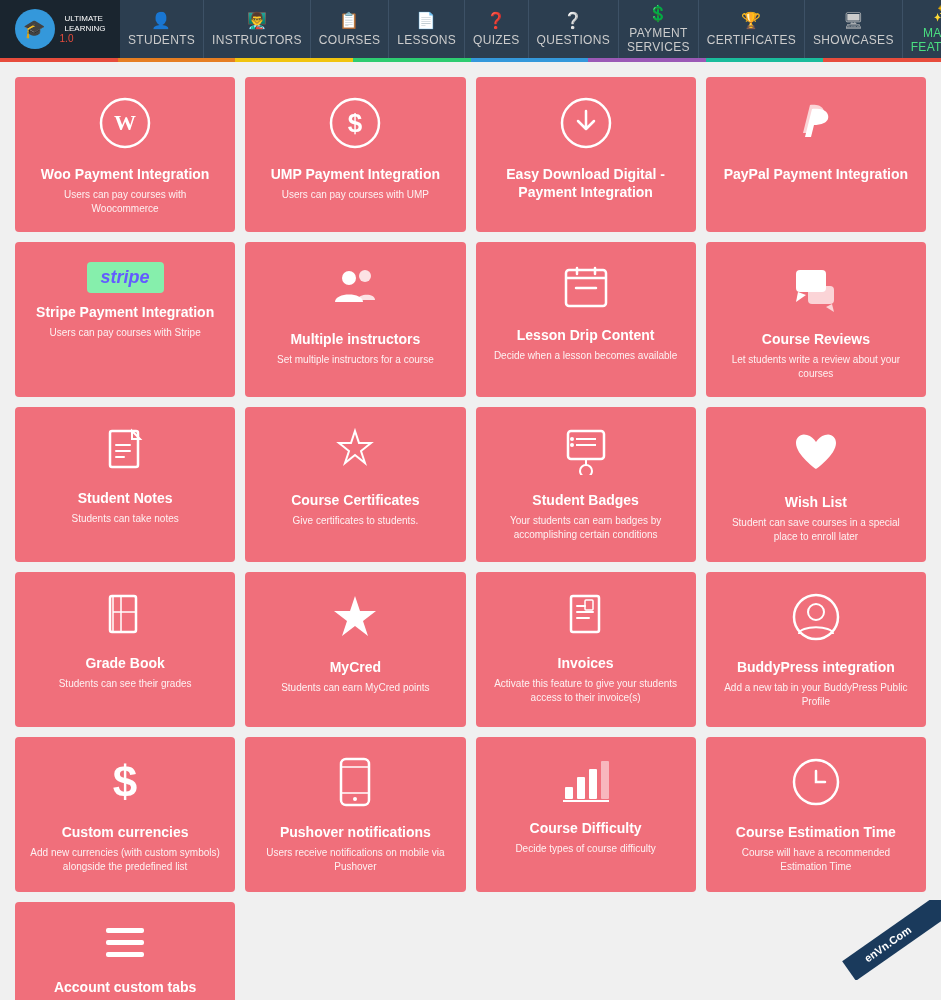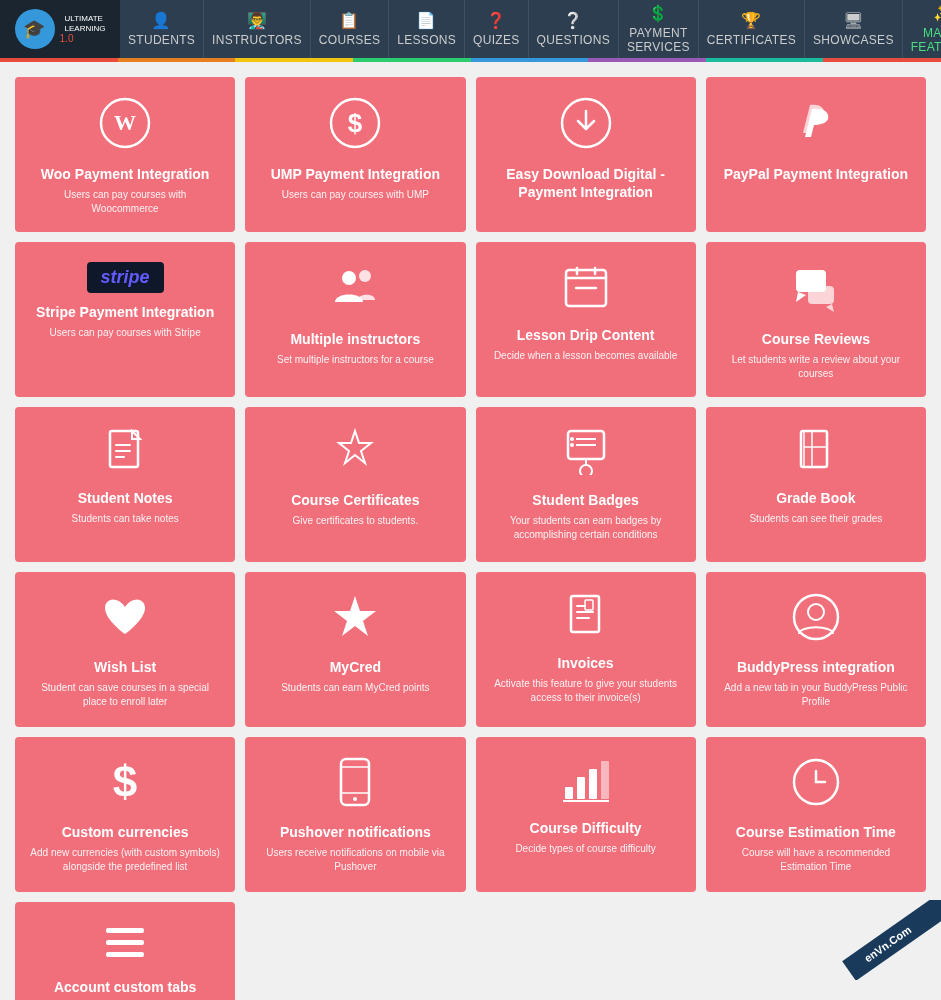--- a/index.html
+++ b/index.html
@@ -106,21 +106,21 @@
       line-height: 1.3;
     }
     .feature-desc {
       font-size: 10px;
       opacity: 0.9;
       line-height: 1.4;
     }
 
     
     .stripe-logo {
-      background: #0f172a;
+      background: #86efac;
       color: #635bff;
       font-style: italic;
       font-weight: bold;
       font-size: 18px;
       padding: 5px 14px;
       border-radius: 4px;
       margin-bottom: 10px;
     }
   </style>
 </head>
@@ -328,38 +328,38 @@
           <circle cx="24" cy="44" r="6" stroke="white" stroke-width="2" fill="none"></circle>
           <line x1="24" y1="32" x2="24" y2="38" stroke="white" stroke-width="2"></line>
         </svg>
       </div>
       <div class="feature-title">Student Badges</div>
       <div class="feature-desc">Your students can earn badges by accomplishing certain conditions</div>
     </div>
 
     <div class="feature-card">
       <div class="feature-icon">
+        <svg width="50" height="50" viewBox="0 0 50 50" fill="white">
+          <path d="M25 42 C25 42 5 28 5 16 C5 10 10 6 16 8 C20 9 23 12 25 15 C27 12 30 9 34 8 C40 6 45 10 45 16 C45 28 25 42 25 42Z"></path>
+        </svg>
+      </div>
+      <div class="feature-title">Wish List</div>
+      <div class="feature-desc">Student can save courses in a special place to enroll later</div>
+    </div>
+
+    <div class="feature-card">
+      <div class="feature-icon">
         <svg width="46" height="46" viewBox="0 0 46 46" fill="none">
           <rect x="8" y="4" width="26" height="36" rx="2" stroke="white" stroke-width="2.5" fill="none"></rect>
           <rect x="11" y="4" width="8" height="36" rx="1" stroke="white" stroke-width="1.5" fill="none"></rect>
           <path d="M11 20 L34 20" stroke="white" stroke-width="1.5"></path>
         </svg>
       </div>
       <div class="feature-title">Grade Book</div>
       <div class="feature-desc">Students can see their grades</div>
-    </div>
-
-    <div class="feature-card">
-      <div class="feature-icon">
-        <svg width="50" height="50" viewBox="0 0 50 50" fill="white">
-          <path d="M25 42 C25 42 5 28 5 16 C5 10 10 6 16 8 C20 9 23 12 25 15 C27 12 30 9 34 8 C40 6 45 10 45 16 C45 28 25 42 25 42Z"></path>
-        </svg>
-      </div>
-      <div class="feature-title">Wish List</div>
-      <div class="feature-desc">Student can save courses in a special place to enroll later</div>
     </div>
 
     <div class="feature-card">
       <div class="feature-icon">
         <svg width="50" height="50" viewBox="0 0 50 50" fill="white">
           <polygon points="25,4 30,19 46,19 33,29 38,44 25,34 12,44 17,29 4,19 20,19"></polygon>
         </svg>
       </div>
       <div class="feature-title">MyCred</div>
       <div class="feature-desc">Students can earn MyCred points</div>

